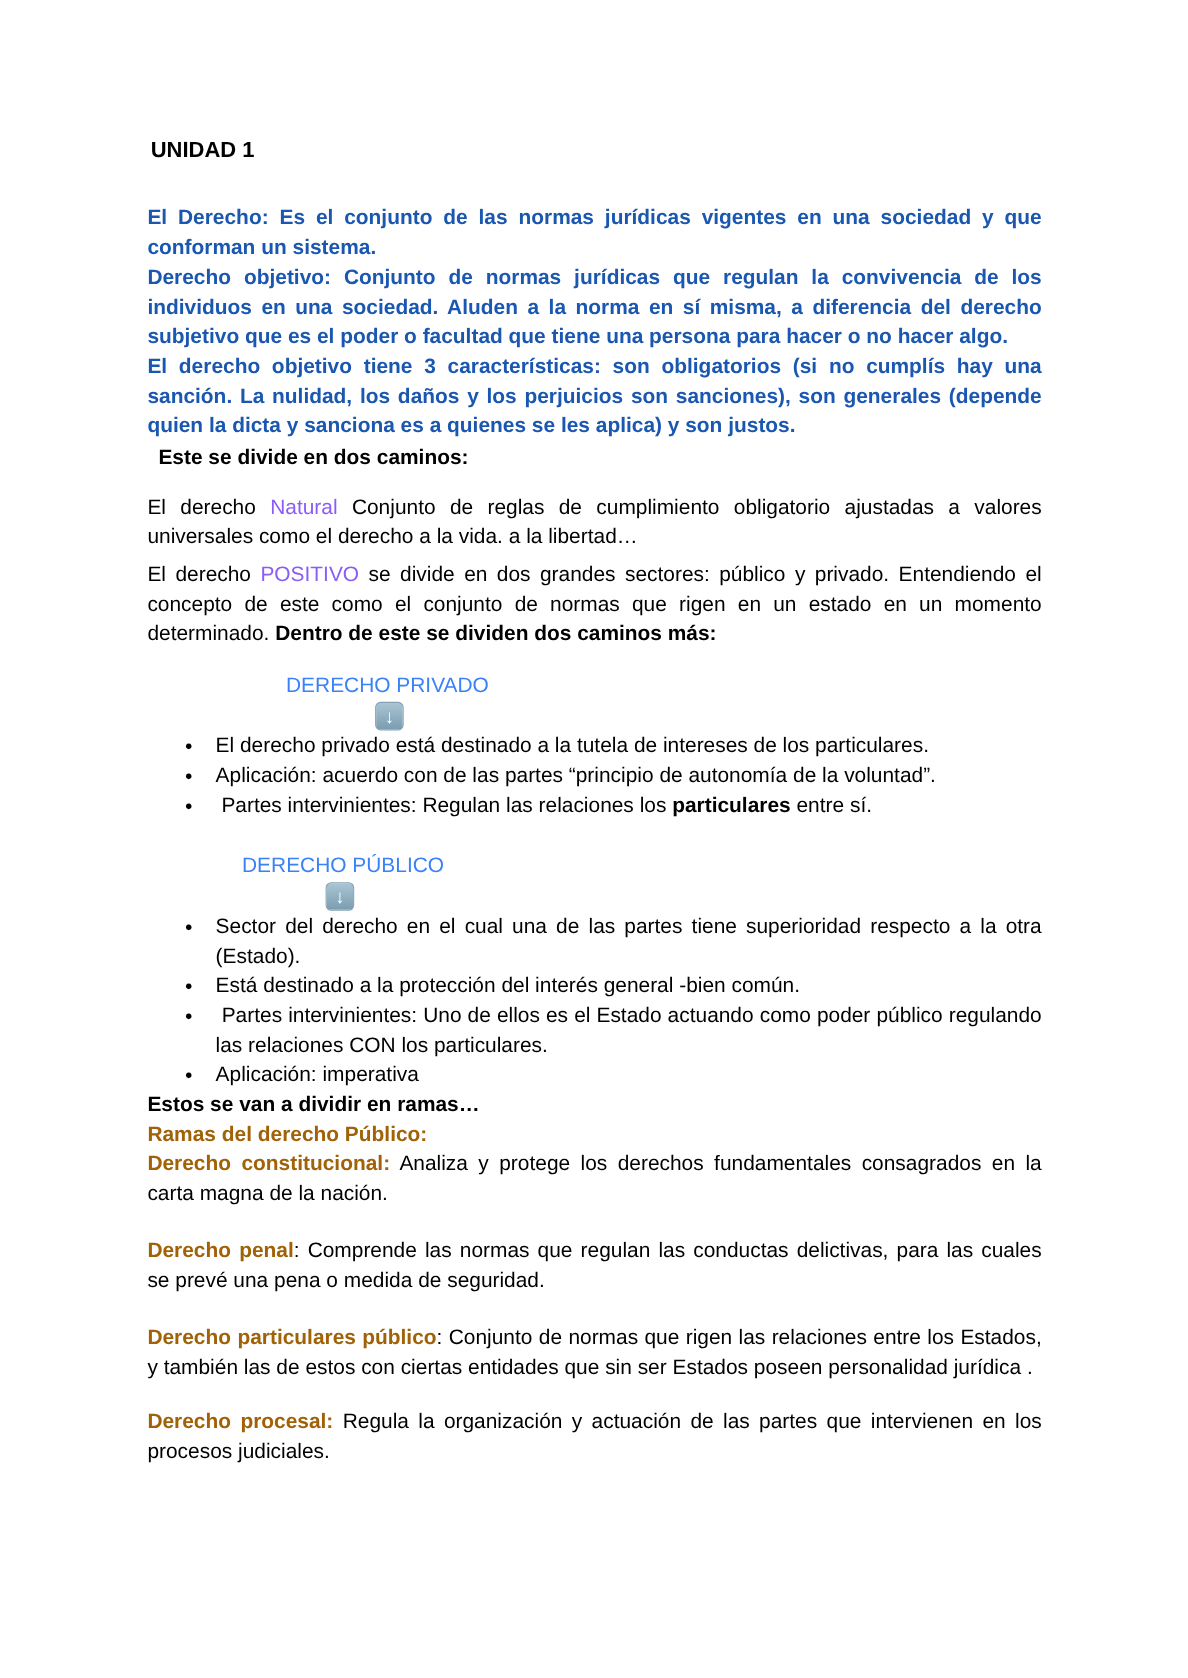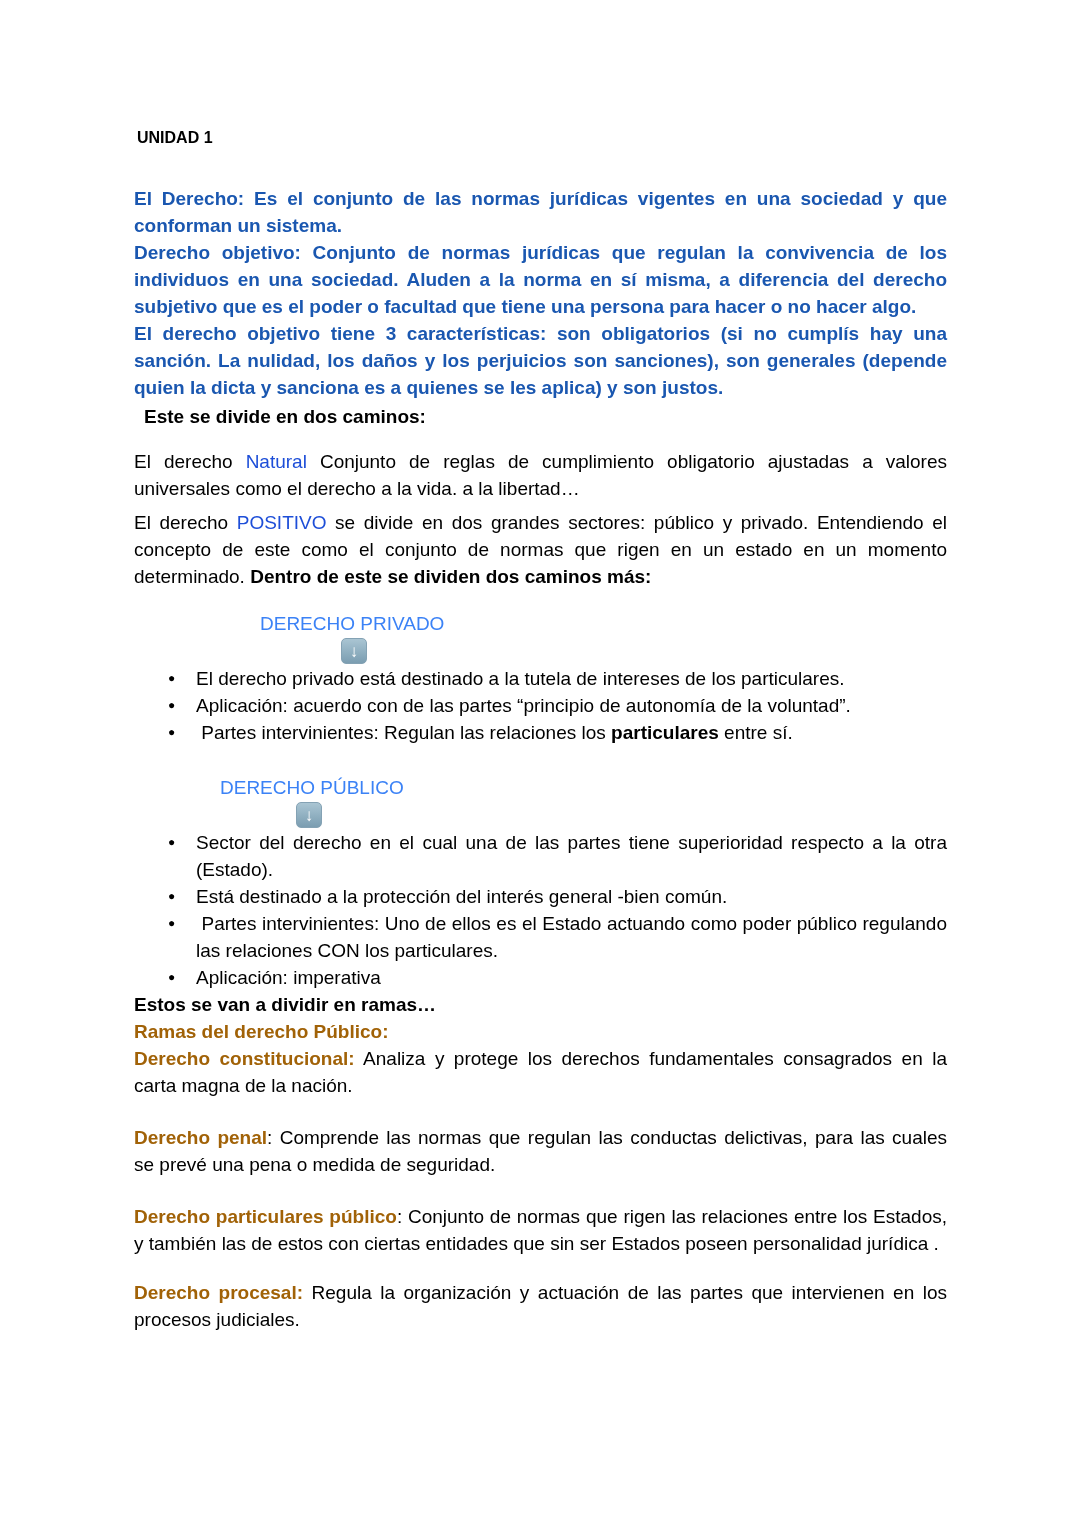--- a/index.html
+++ b/index.html
@@ -18,31 +18,31 @@
   }
   .page {
     box-sizing: border-box;
     width: 1080px;
     height: 1525px;
     padding: 124px 133px 0 134px;
     background: #ffffff;
   }
   .doc-title {
     font-weight: bold;
-    font-size: 16px;
+    font-size: 20px;
     margin: 0 0 34px 3px;
     color: #000000;
   }
   p { margin: 0; }
   .justify { text-align: justify; }
   .blue {
     color: #1a57b0;
     font-weight: bold;
   }
-  .salmon { color: #1d4ed8; }
+  .salmon { color: #8b5cf6; }
   .salmon-bold {
     color: #000000;
     font-weight: bold;
   }
   .green-bold {
     color: #a16207;
     font-weight: bold;
   }
   .note-indent {
     padding-left: 10px;

